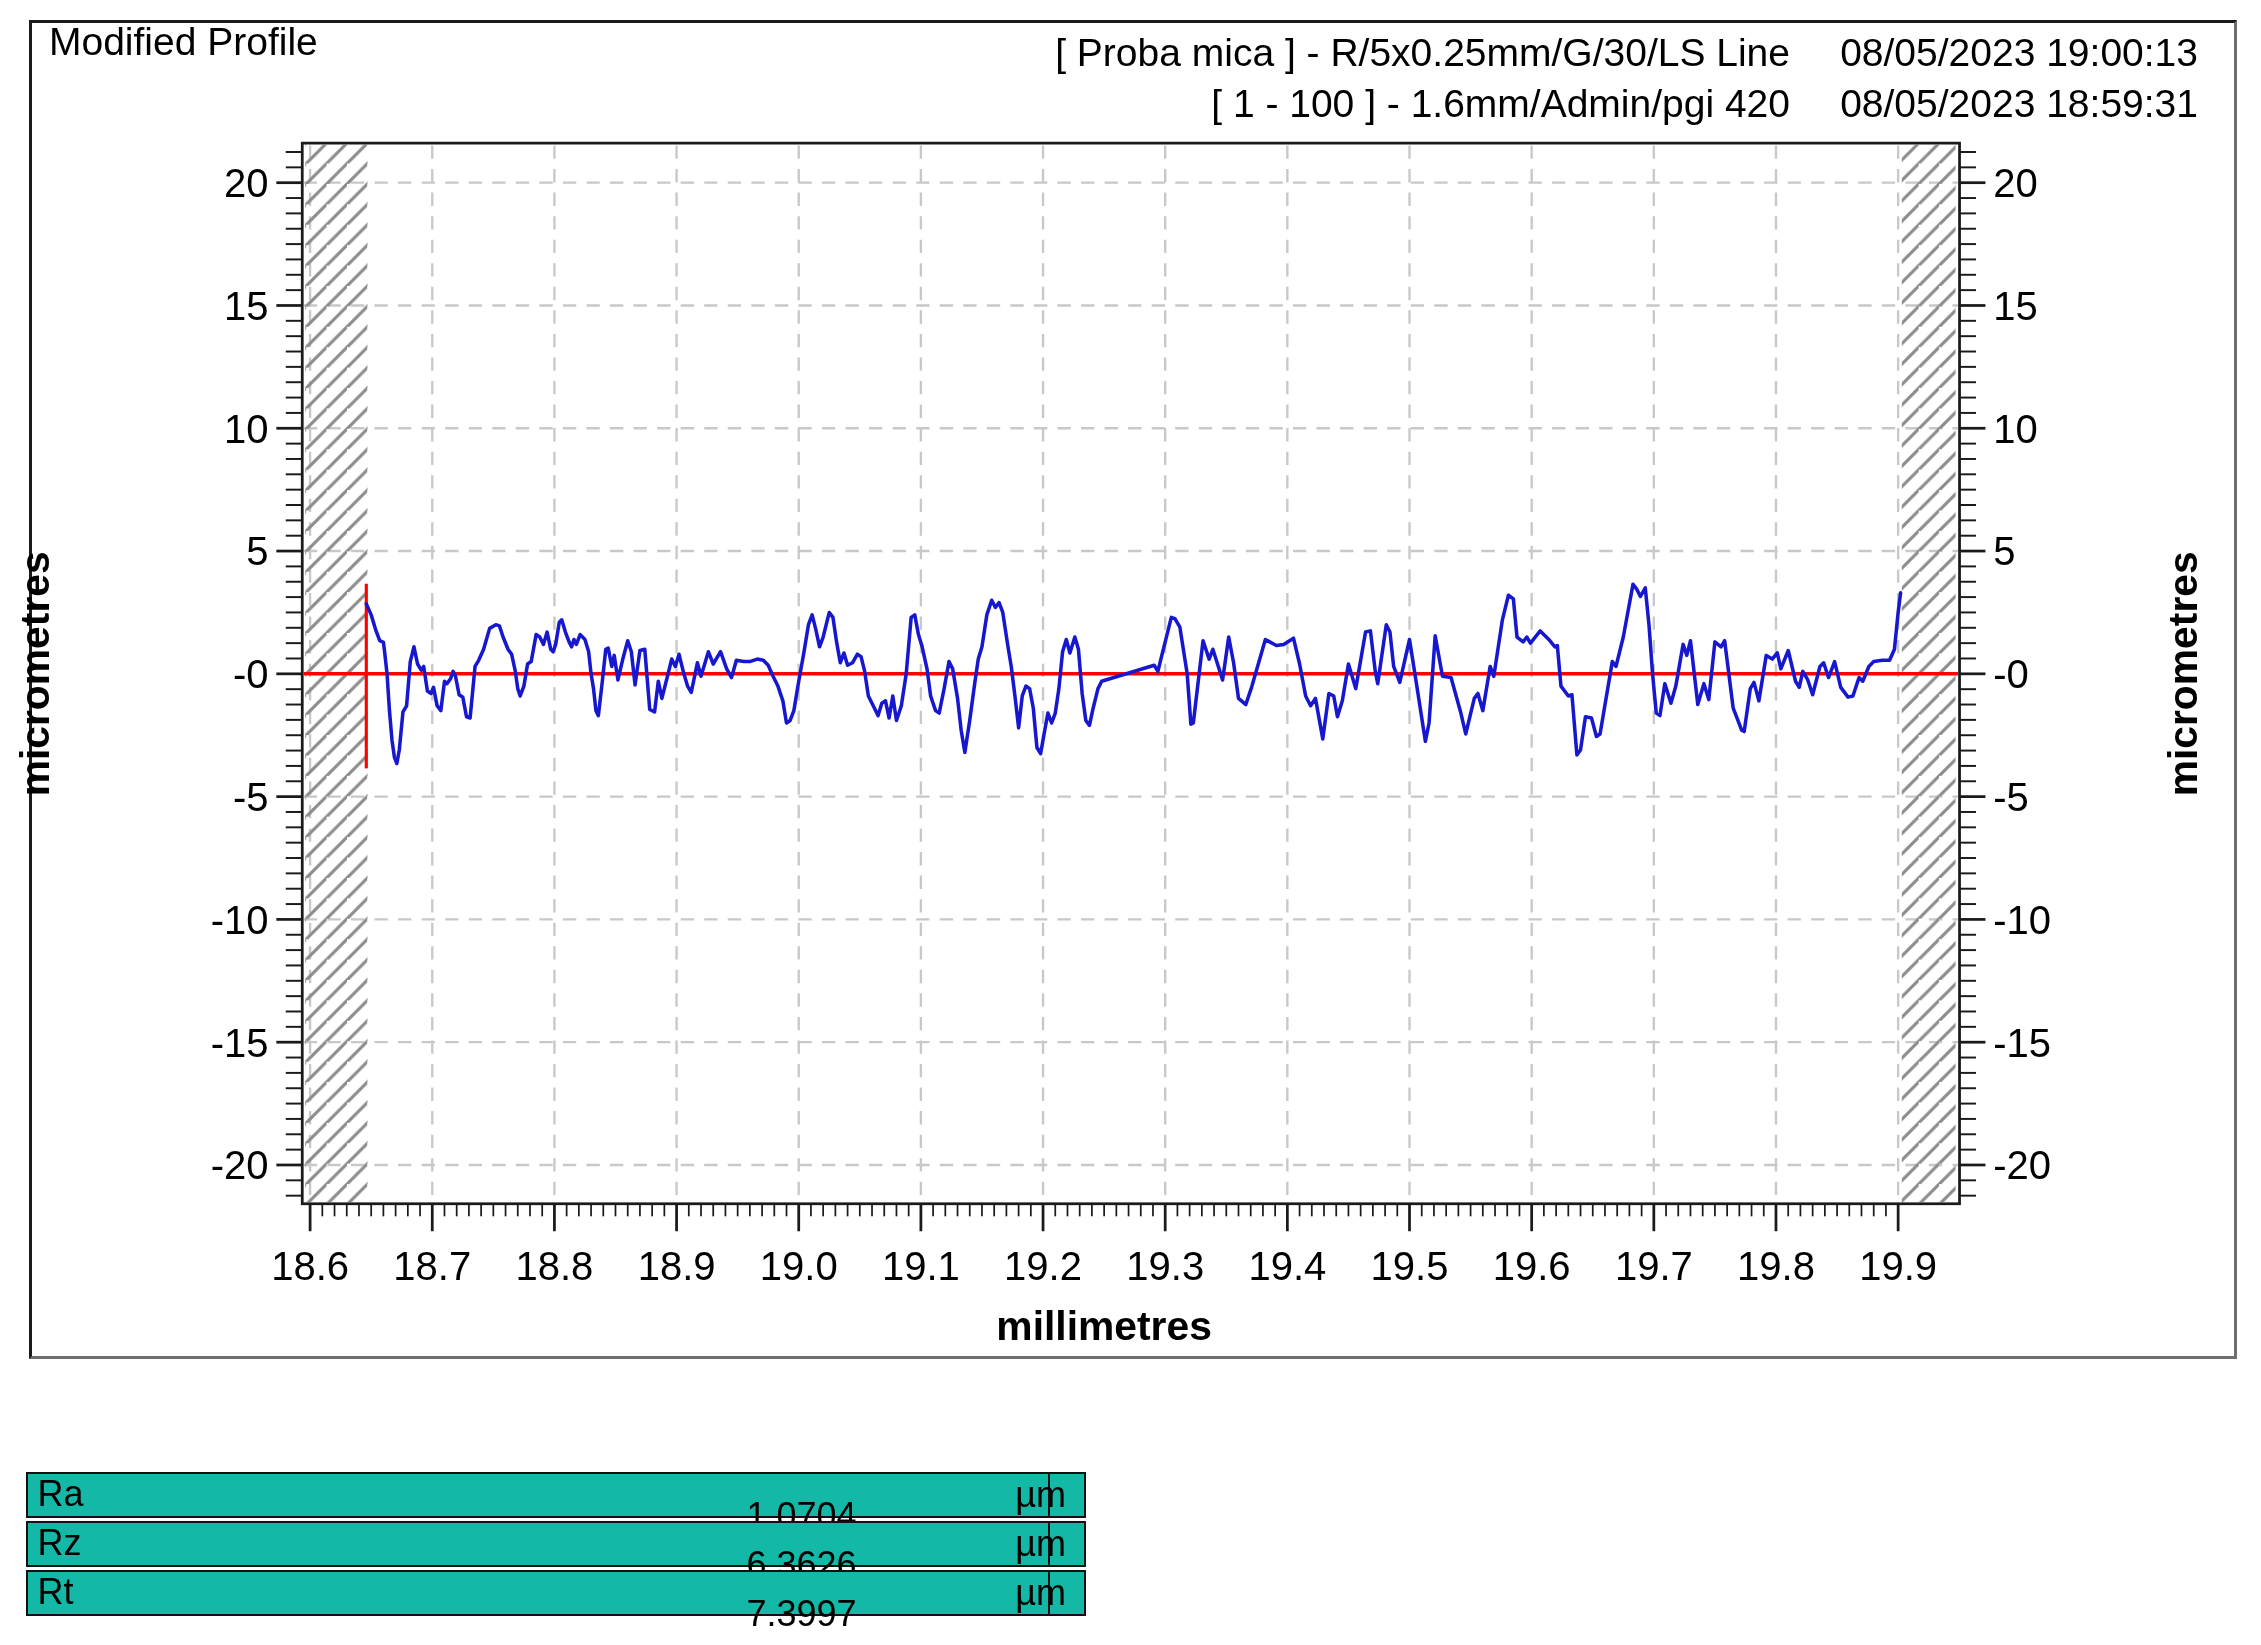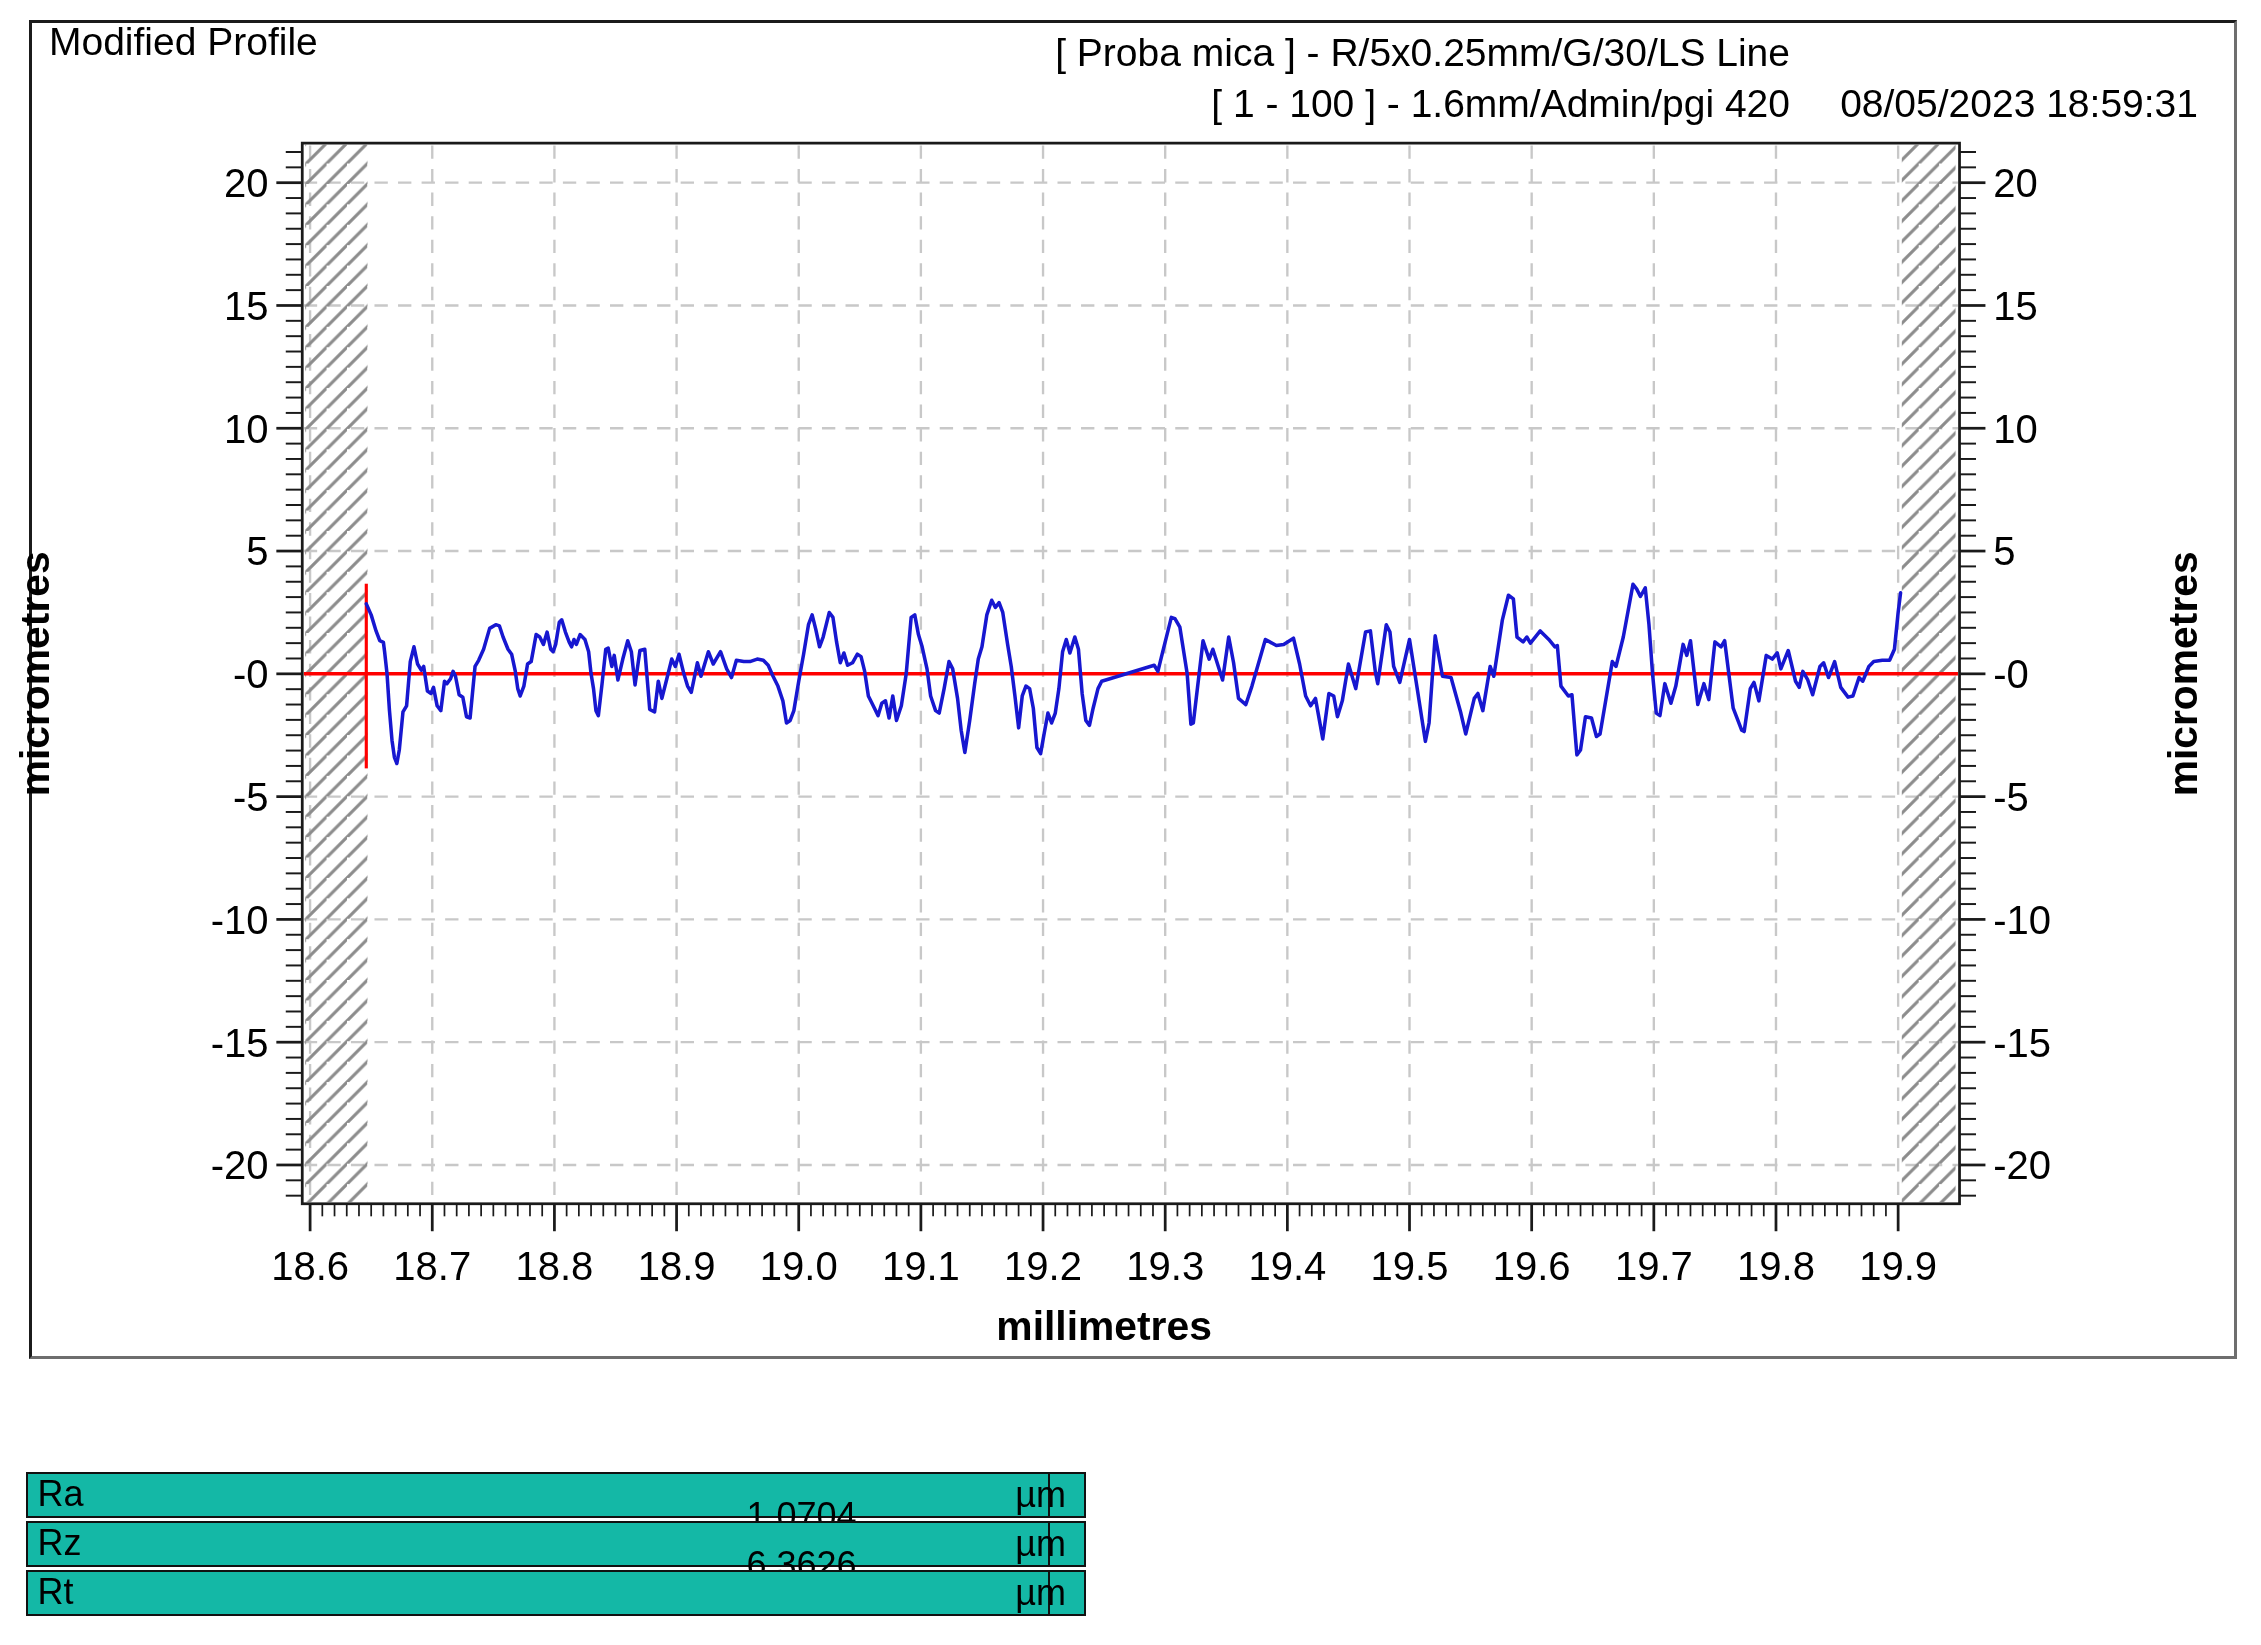--- a/index.html
+++ b/index.html
@@ -367,33 +367,35 @@
       <text x="1406.3999999999978" y="1706" text-anchor="middle" font-size="52" font-weight="bold">millimetres</text>
       <text transform="translate(62,858) rotate(-90)" text-anchor="middle" font-size="52" font-weight="bold">micrometres</text>
       <text transform="translate(2798,858) rotate(-90)" text-anchor="middle" font-size="52" font-weight="bold">micrometres</text>
     </svg>
 
   <div class="hdr" style="left:49px;top:20px;">Modified Profile</div>
 
   <div class="hdr hdr-center" style="top:31px;">[ Proba mica ] - R/5x0.25mm/G/30/LS Line</div>
   <div class="hdr hdr-center" style="top:82px;">[ 1 - 100 ] - 1.6mm/Admin/pgi 420</div>
 
+  <div class="hdr hdr-right" style="top:31px;">08/05/2023 19:00:13</div>
   <div class="hdr hdr-right" style="top:82px;">08/05/2023 18:59:31</div>
 
   <div class="results">
     <div class="rrow">
       <span class="rlabel">Ra</span>
       <span class="rvalue">1.0704</span>
       <span class="runit">µm</span>
     </div>
     <div class="rrow">
       <span class="rlabel">Rz</span>
       <span class="rvalue">6.3626</span>
       <span class="runit">µm</span>
     </div>
     <div class="rrow">
       <span class="rlabel">Rt</span>
+      <span class="rvalue">7.3997</span>
       <span class="runit">µm</span>
     </div>
   </div>
 
 </div>
 
 
 </body></html>

